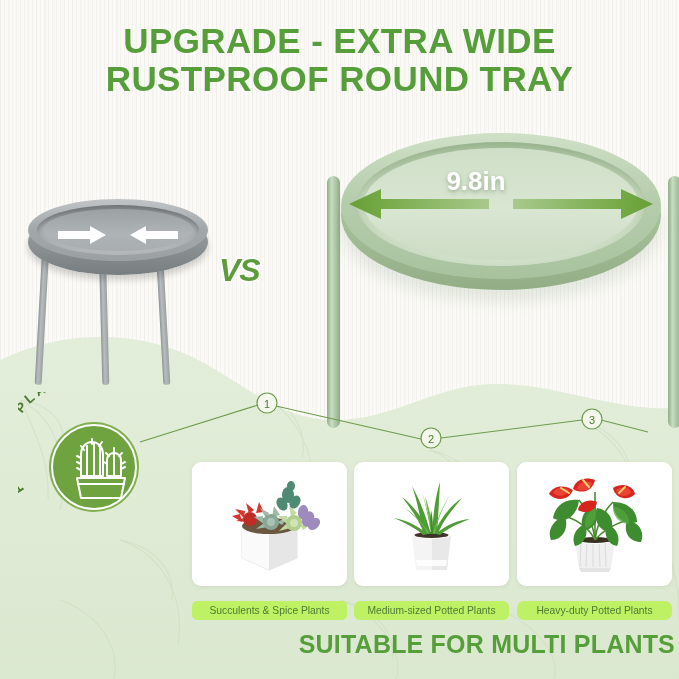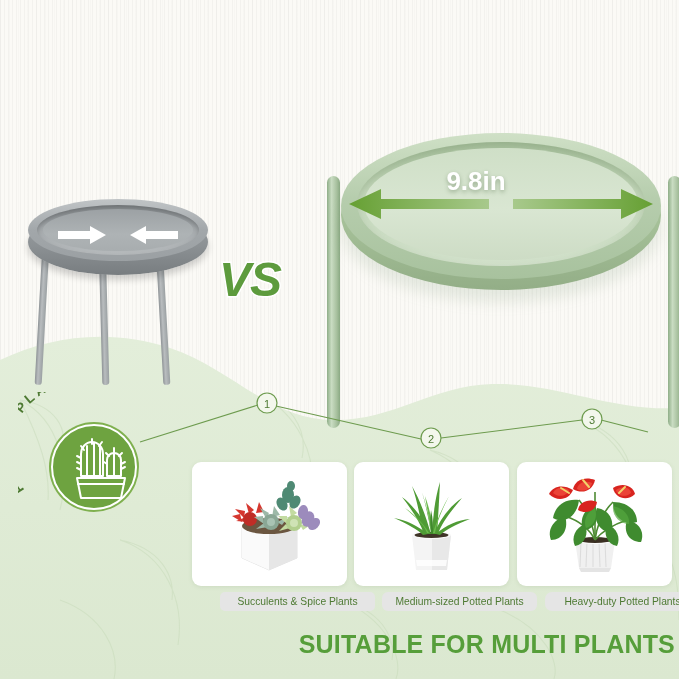--- a/index.html
+++ b/index.html
@@ -120,21 +120,21 @@
     font-weight: bold;
     text-shadow: 0 1px 2px rgba(0,0,0,0.45);
     z-index: 6;
   }
 
   
   .vs {
     position: absolute;
     left: 219px;
     top: 252px;
-    font-size: 48px;
+    font-size: 32px;
     font-weight: bold;
     font-style: italic;
     color: #5d9b3d;
     -webkit-text-stroke: 3px #ffffff;
     paint-order: stroke fill;
     z-index: 25;
     letter-spacing: -1px;
   }
 
   
@@ -269,31 +269,30 @@
   .card-2 { left: 517px; }
 
   .card-art {
     position: absolute;
     left: 0; top: 0;
     width: 155px; height: 124px;
   }
 
   .card-label {
     position: absolute;
-    top: 130px;
+    top: 139px;
     width: 155px;
     height: 19px;
     border-radius: 5px;
-    background: #e5e5e5;
+    background: #bef264;
     color: #4e7a33;
     font-size: 10.3px;
     line-height: 19px;
     text-align: center;
     white-space: nowrap;
-    margin-left: 28px;
   }
   .lbl-0 { left: 192px; }
   .lbl-1 { left: 354px; border-radius: 6px; }
   .lbl-2 { left: 517px; border-radius: 7px; }
 
   
   .footer {
     position: absolute;
     left: 0;
     top: 630px;
@@ -335,20 +334,24 @@
       <path d="M250,90 C300,110 320,160 310,205 M250,90 C292,100 308,130 302,158"></path>
       <path d="M430,150 C480,172 498,220 488,265 M430,150 C472,160 488,192 482,220"></path>
       <path d="M580,120 C628,142 644,188 634,232 M580,120 C620,132 636,162 630,190"></path>
       <path d="M340,300 C386,318 404,358 396,379 M340,300 C380,310 396,336 392,360"></path>
       <path d="M60,300 C104,316 120,352 114,379"></path>
       <path d="M500,310 C544,328 560,362 554,379"></path>
       <path d="M660,240 C676,262 679,290 679,320"></path>
     </g>
   </svg>
 
+  <div class="title-block">
+    <div class="title-line">UPGRADE - EXTRA WIDE</div>
+    <div class="title-line">RUSTPROOF ROUND TRAY</div>
+  </div>
 
   <div class="gray-table">
     <div class="gray-leg gl1"></div>
     <div class="gray-leg gl2"></div>
     <div class="gray-leg gl3"></div>
 
     <div class="gray-tray-outer"></div>
     <div class="gray-tray-rim"></div>
     <div class="gray-tray-inner"></div>
     <div class="gray-tray-floor"></div>

